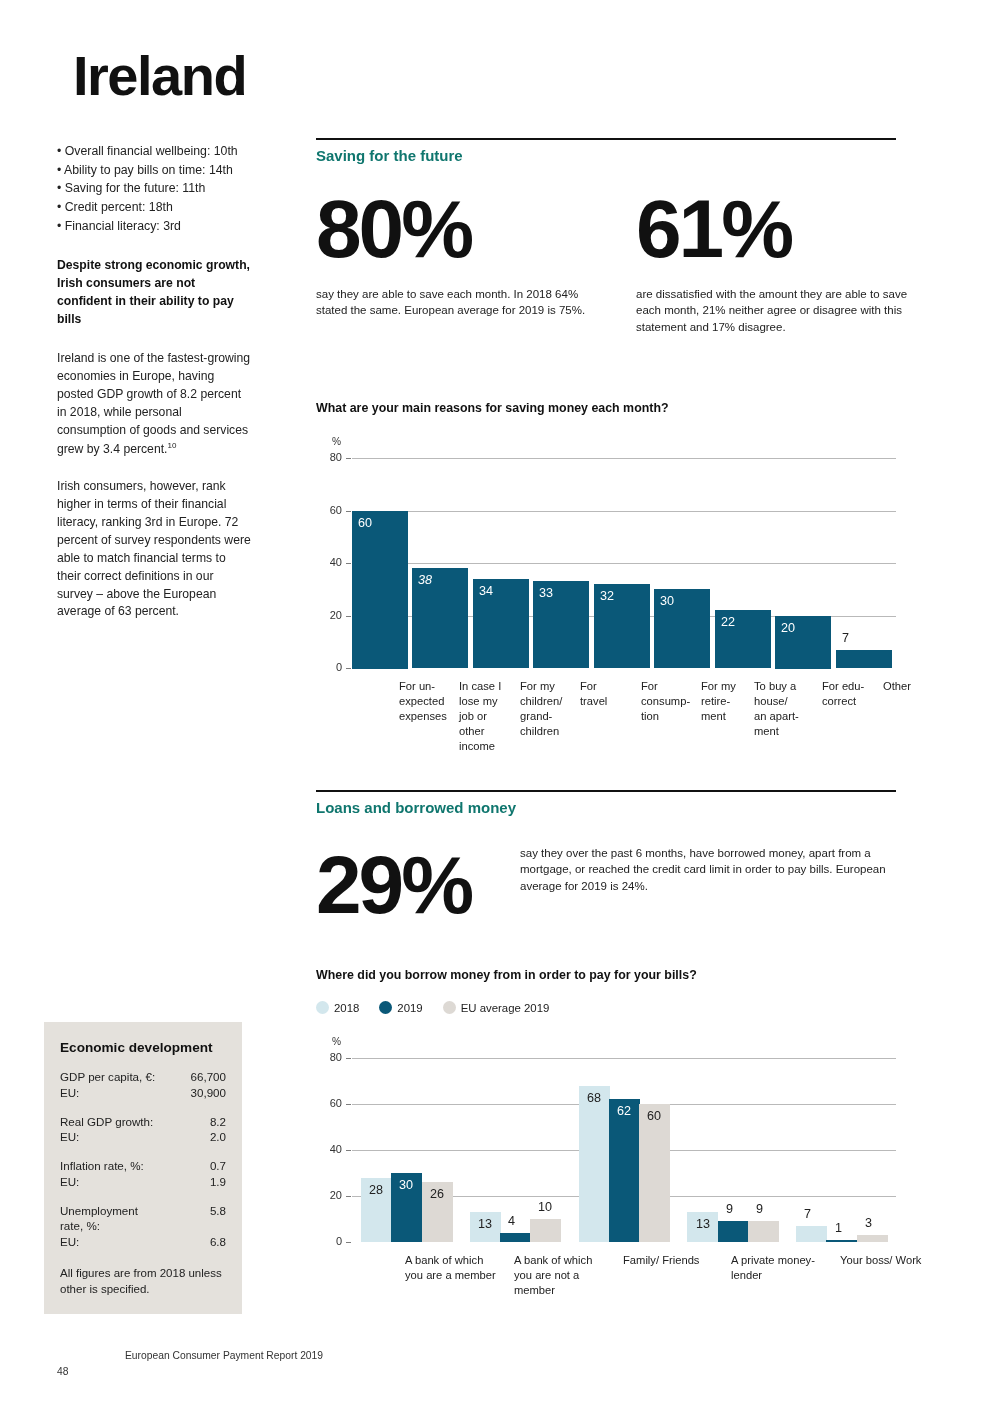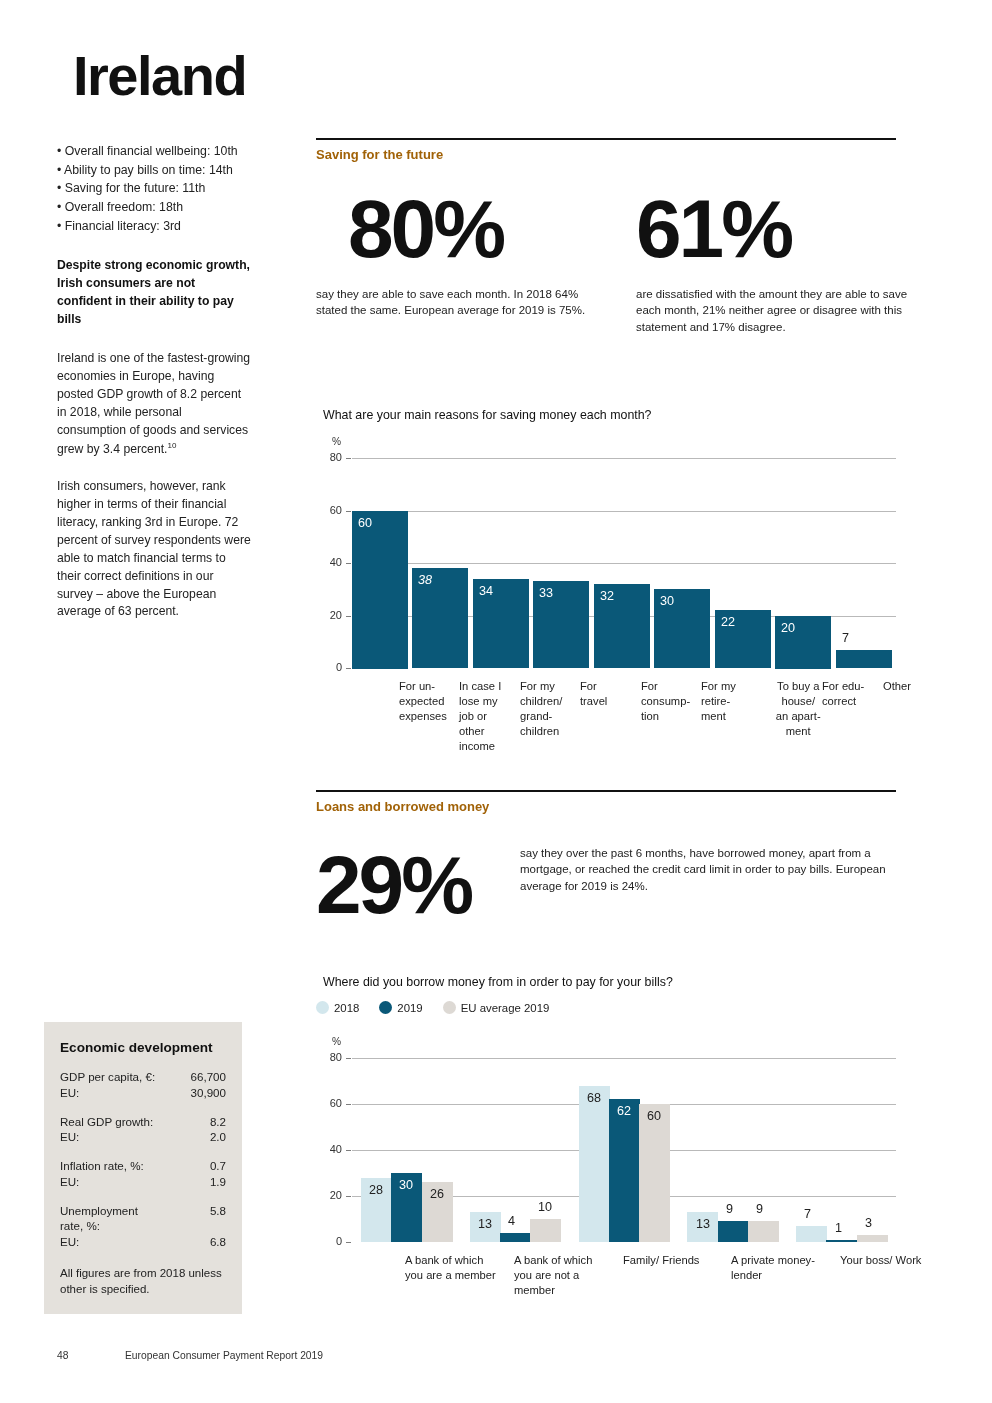--- a/index.html
+++ b/index.html
@@ -98,45 +98,45 @@
   }
 
   
   #footer {
     position: absolute;
     left: 57px;
     top: 1350px;
     font-size: 10.3px;
     color: #333;
   }
-  #footer-page { position: absolute; left: 0; top: 0; }
+  #footer-page { position: absolute; left: 0; top: 16px; }
   #footer-title { position: absolute; left: 68px; top: 0; white-space: nowrap; }
 
   
   #right-column {
     position: absolute;
     left: 316px;
     top: 0;
     width: 580px;
   }
   .section-rule {
     border-top: 2.2px solid #111;
     margin: 0;
   }
   .section-title {
-    font-size: 13px;
-    font-weight: 700;
-    color: #a16207;
+    font-size: 15px;
+    font-weight: 700;
+    color: #0f766e;
     margin: 7px 0 0 0;
   }
   .chart-question {
     font-size: 12.4px;
-    font-weight: 400;
+    font-weight: 700;
     color: #111;
-    margin: 7px;
+    margin: 0;
   }
 
   
   .bigstat-num {
     font-size: 82px;
     font-weight: 700;
     letter-spacing: -3px;
     line-height: 0.9;
     color: #111;
     margin: 0;
@@ -219,21 +219,21 @@
 </style>
 </head>
 <body>
 
 <div id="left-column">
   <h1 id="country-title">Ireland</h1>
   <ul id="ranking-list">
       <li>Overall financial wellbeing: 10th</li>
       <li>Ability to pay bills on time: 14th</li>
       <li>Saving for the future: 11th</li>
-      <li>Overall freedom: 18th</li>
+      <li>Credit percent: 18th</li>
       <li>Financial literacy: 3rd</li>
     </ul>
   <p class="lead-para">Despite strong economic growth, Irish consumers are not confident in their ability to pay bills</p>
   <div id="body-paragraphs">
       <p class="body-para">Ireland is one of the fastest-growing economies in Europe, having posted GDP growth of 8.2 percent in 2018, while personal consumption of goods and services grew by 3.4 percent.<sup>10</sup></p>
       <p class="body-para">Irish consumers, however, rank higher in terms of their financial literacy, ranking 3rd in Europe. 72 percent of survey respondents were able to match financial terms to their correct definitions in our survey – above the European average of 63 percent.</p>
     </div>
 </div>
 
 <div id="econ-box">
@@ -289,21 +289,21 @@
   <span id="footer-title">European Consumer Payment Report 2019</span>
 </div>
 
 <div id="right-column">
 
   <div style="position:absolute; left:0; top:138px; width:580px;">
     <div class="section-rule"></div>
     <div class="section-title">Saving for the future</div>
   </div>
 
-  <div style="position:absolute; left:0; top:192px; width:290px;margin-left:32px;">
+  <div style="position:absolute; left:0; top:192px; width:290px;">
     <div class="bigstat-num">80%</div>
   </div>
   <div style="position:absolute; left:0; top:286px; width:282px;">
     <div class="bigstat-text">say they are able to save each month. In 2018 64% stated the same. European average for 2019 is 75%.</div>
   </div>
 
   <div style="position:absolute; left:320px; top:192px; width:290px;">
     <div class="bigstat-num">61%</div>
   </div>
   <div style="position:absolute; left:320px; top:286px; width:282px;">
@@ -358,21 +358,21 @@
       <div class="cat-label" style="left: 279px; top: 249px; width: 66.4444px;">For
 consump-
 tion</div>
       <div class="bar" style="left: 338px; width: 56px; height: 79px; top: 159px; background: rgb(10, 88, 120);"></div>
       <div class="bar-label inside" style="left: 344px; top: 164px;">30</div>
       <div class="cat-label" style="left: 339px; top: 249px; width: 66.4444px;">For my
 retire-
 ment</div>
       <div class="bar" style="left: 399px; width: 56px; height: 58px; top: 180px; background: rgb(10, 88, 120);"></div>
       <div class="bar-label inside" style="left: 405px; top: 185px;">22</div>
-      <div class="cat-label" style="left: 403px; top: 249px; width: 66.4444px; text-align: center;">To buy a
+      <div class="cat-label" style="left: 392px; top: 249px; width: 66.4444px;">To buy a
 house/
 an apart-
 ment</div>
       <div class="bar" style="left: 459px; width: 56px; height: 53px; top: 186px; background: rgb(10, 88, 120);"></div>
       <div class="bar-label inside" style="left: 465px; top: 191px;">20</div>
       <div class="cat-label" style="left: 460px; top: 249px; width: 66.4444px;">For edu-
 correct</div>
       <div class="bar" style="left: 520px; width: 56px; height: 18px; top: 220px; background: rgb(10, 88, 120);"></div>
       <div class="bar-label outside" style="left: 526px; top: 201px;">7</div>
       <div class="cat-label" style="left: 521px; top: 249px; width: 66.4444px;">Other</div>

